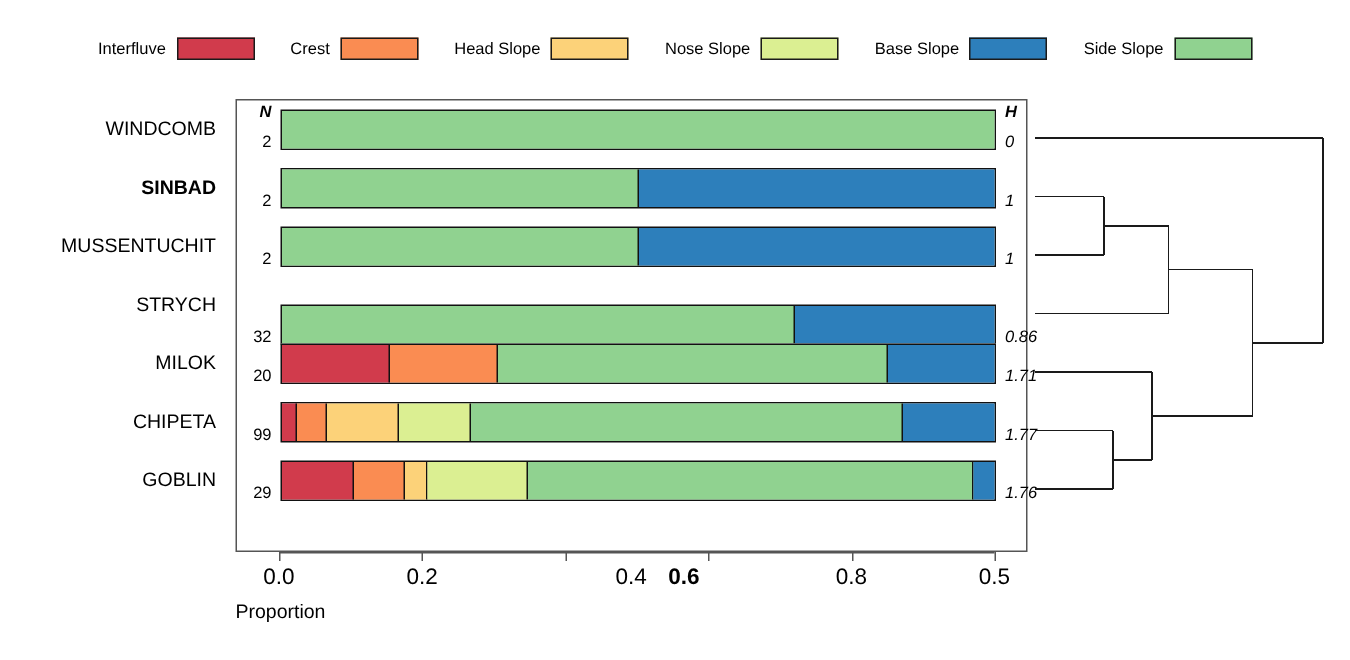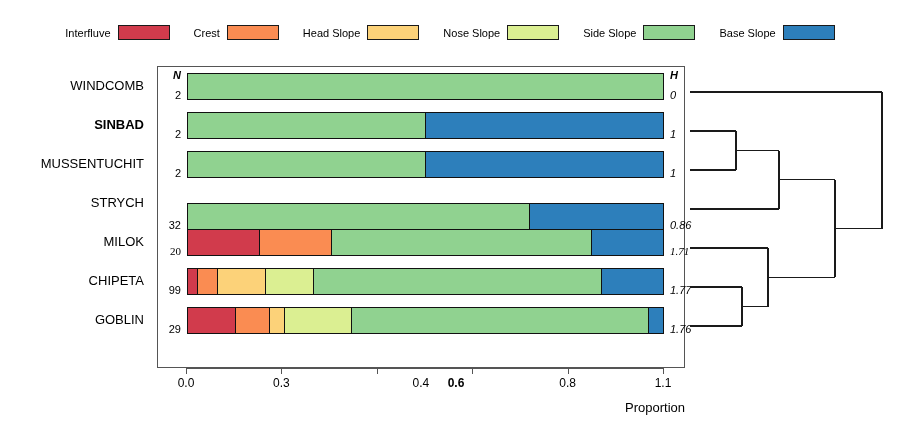--- a/index.html
+++ b/index.html
@@ -160,30 +160,30 @@
   .xaxis .tick {
     position: absolute;
     top: 0;
     width: 1px;
     height: 6px;
     background: #555;
   }
   .xaxis .ticklabel {
     position: absolute;
     top: 8px;
-    font-size: 12px;
+    font-size: 15px;
     transform: translateX(-50%);
     white-space: nowrap;
   }
   .xlabel {
     position: absolute;
     left: 157px;
     width: 528px;
     top: 400px;
-    text-align: right;
+    text-align: left;
     font-size: 13px;
   }
 
   
   .dendro {
     position: absolute;
     left: 690px;
     top: 66px;
     width: 205px;
     height: 302px;
@@ -207,26 +207,26 @@
       </div>
       <div class="legend-item">
         <span class="legend-label">Head Slope</span>
         <span class="legend-swatch" style="background: rgb(252, 210, 121);"></span>
       </div>
       <div class="legend-item">
         <span class="legend-label">Nose Slope</span>
         <span class="legend-swatch" style="background: rgb(219, 239, 146);"></span>
       </div>
       <div class="legend-item">
+        <span class="legend-label">Base Slope</span>
+        <span class="legend-swatch" style="background: rgb(45, 127, 187);"></span>
+      </div>
+      <div class="legend-item">
         <span class="legend-label">Side Slope</span>
         <span class="legend-swatch" style="background: rgb(144, 210, 144);"></span>
-      </div>
-      <div class="legend-item">
-        <span class="legend-label">Base Slope</span>
-        <span class="legend-swatch" style="background: rgb(45, 127, 187);"></span>
       </div>
     </div>
 
   <div class="row-labels" id="row-labels">
       <div class="row-label" style="top: 12px;">WINDCOMB</div>
       <div class="row-label bold" style="top: 51px;">SINBAD</div>
       <div class="row-label" style="top: 90px;">MUSSENTUCHIT</div>
       <div class="row-label" style="top: 129px;">STRYCH</div>
       <div class="row-label" style="top: 168px;">MILOK</div>
       <div class="row-label" style="top: 207px;">CHIPETA</div>
@@ -262,21 +262,21 @@
         <div class="h-value">1</div>
       </div>
       <div class="row-band" style="top: 130px;">
         <div class="bar">
           <div class="seg" title="Side Slope: 0.72" style="flex: 0.72 0 0px; background: rgb(144, 210, 144);"></div>
           <div class="seg" title="Base Slope: 0.28" style="flex: 0.28 0 0px; background: rgb(45, 127, 187);"></div>
         </div>
         <div class="n-value">32</div>
         <div class="h-value">0.86</div>
       </div>
-      <div class="row-band" style="top: 156px; font-family: Liberation Serif, serif;">
+      <div class="row-band" style="top: 156px;">
         <div class="bar">
           <div class="seg" title="Interfluve: 0.15" style="flex: 0.15 0 0px; background: rgb(209, 59, 76);"></div>
           <div class="seg" title="Crest: 0.15" style="flex: 0.15 0 0px; background: rgb(250, 140, 82);"></div>
           <div class="seg" title="Side Slope: 0.55" style="flex: 0.55 0 0px; background: rgb(144, 210, 144);"></div>
           <div class="seg" title="Base Slope: 0.15" style="flex: 0.15 0 0px; background: rgb(45, 127, 187);"></div>
         </div>
         <div class="n-value">20</div>
         <div class="h-value">1.71</div>
       </div>
       <div class="row-band" style="top: 195px;">
@@ -303,29 +303,29 @@
         <div class="n-value">29</div>
         <div class="h-value">1.76</div>
       </div>
     </div>
 
   <div class="xaxis" id="xaxis">
     <div class="axisline"></div>
   <div class="tick" style="left: 29px;"></div>
       <div class="ticklabel" style="left: 29px;">0.0</div>
       <div class="tick" style="left: 124.4px;"></div>
-      <div class="ticklabel" style="left: 124.4px;">0.3</div>
+      <div class="ticklabel" style="left: 124.4px;">0.2</div>
       <div class="tick" style="left: 219.8px;"></div>
       <div class="ticklabel" style="left: 219.8px; margin-left: 44px;">0.4</div>
       <div class="tick" style="left: 315.2px;"></div>
       <div class="ticklabel" style="left: 299px; font-weight: bold;">0.6</div>
       <div class="tick" style="left: 410.6px;"></div>
       <div class="ticklabel" style="left: 410.6px;">0.8</div>
       <div class="tick" style="left: 506px;"></div>
-      <div class="ticklabel" style="left: 506px;">1.1</div>
+      <div class="ticklabel" style="left: 506px;">0.5</div>
     </div>
   <div class="xlabel">Proportion</div>
 
   <div class="dendro">
     <svg width="205" height="302" viewBox="0 0 205 302">
       <g fill="none" stroke="#1a1a1a" stroke-width="1.1" shape-rendering="crispEdges">
 
         <path d="M0,65 L46,65"></path>
         <path d="M0,104 L46,104"></path>
         <path d="M46,65 L46,104"></path>

